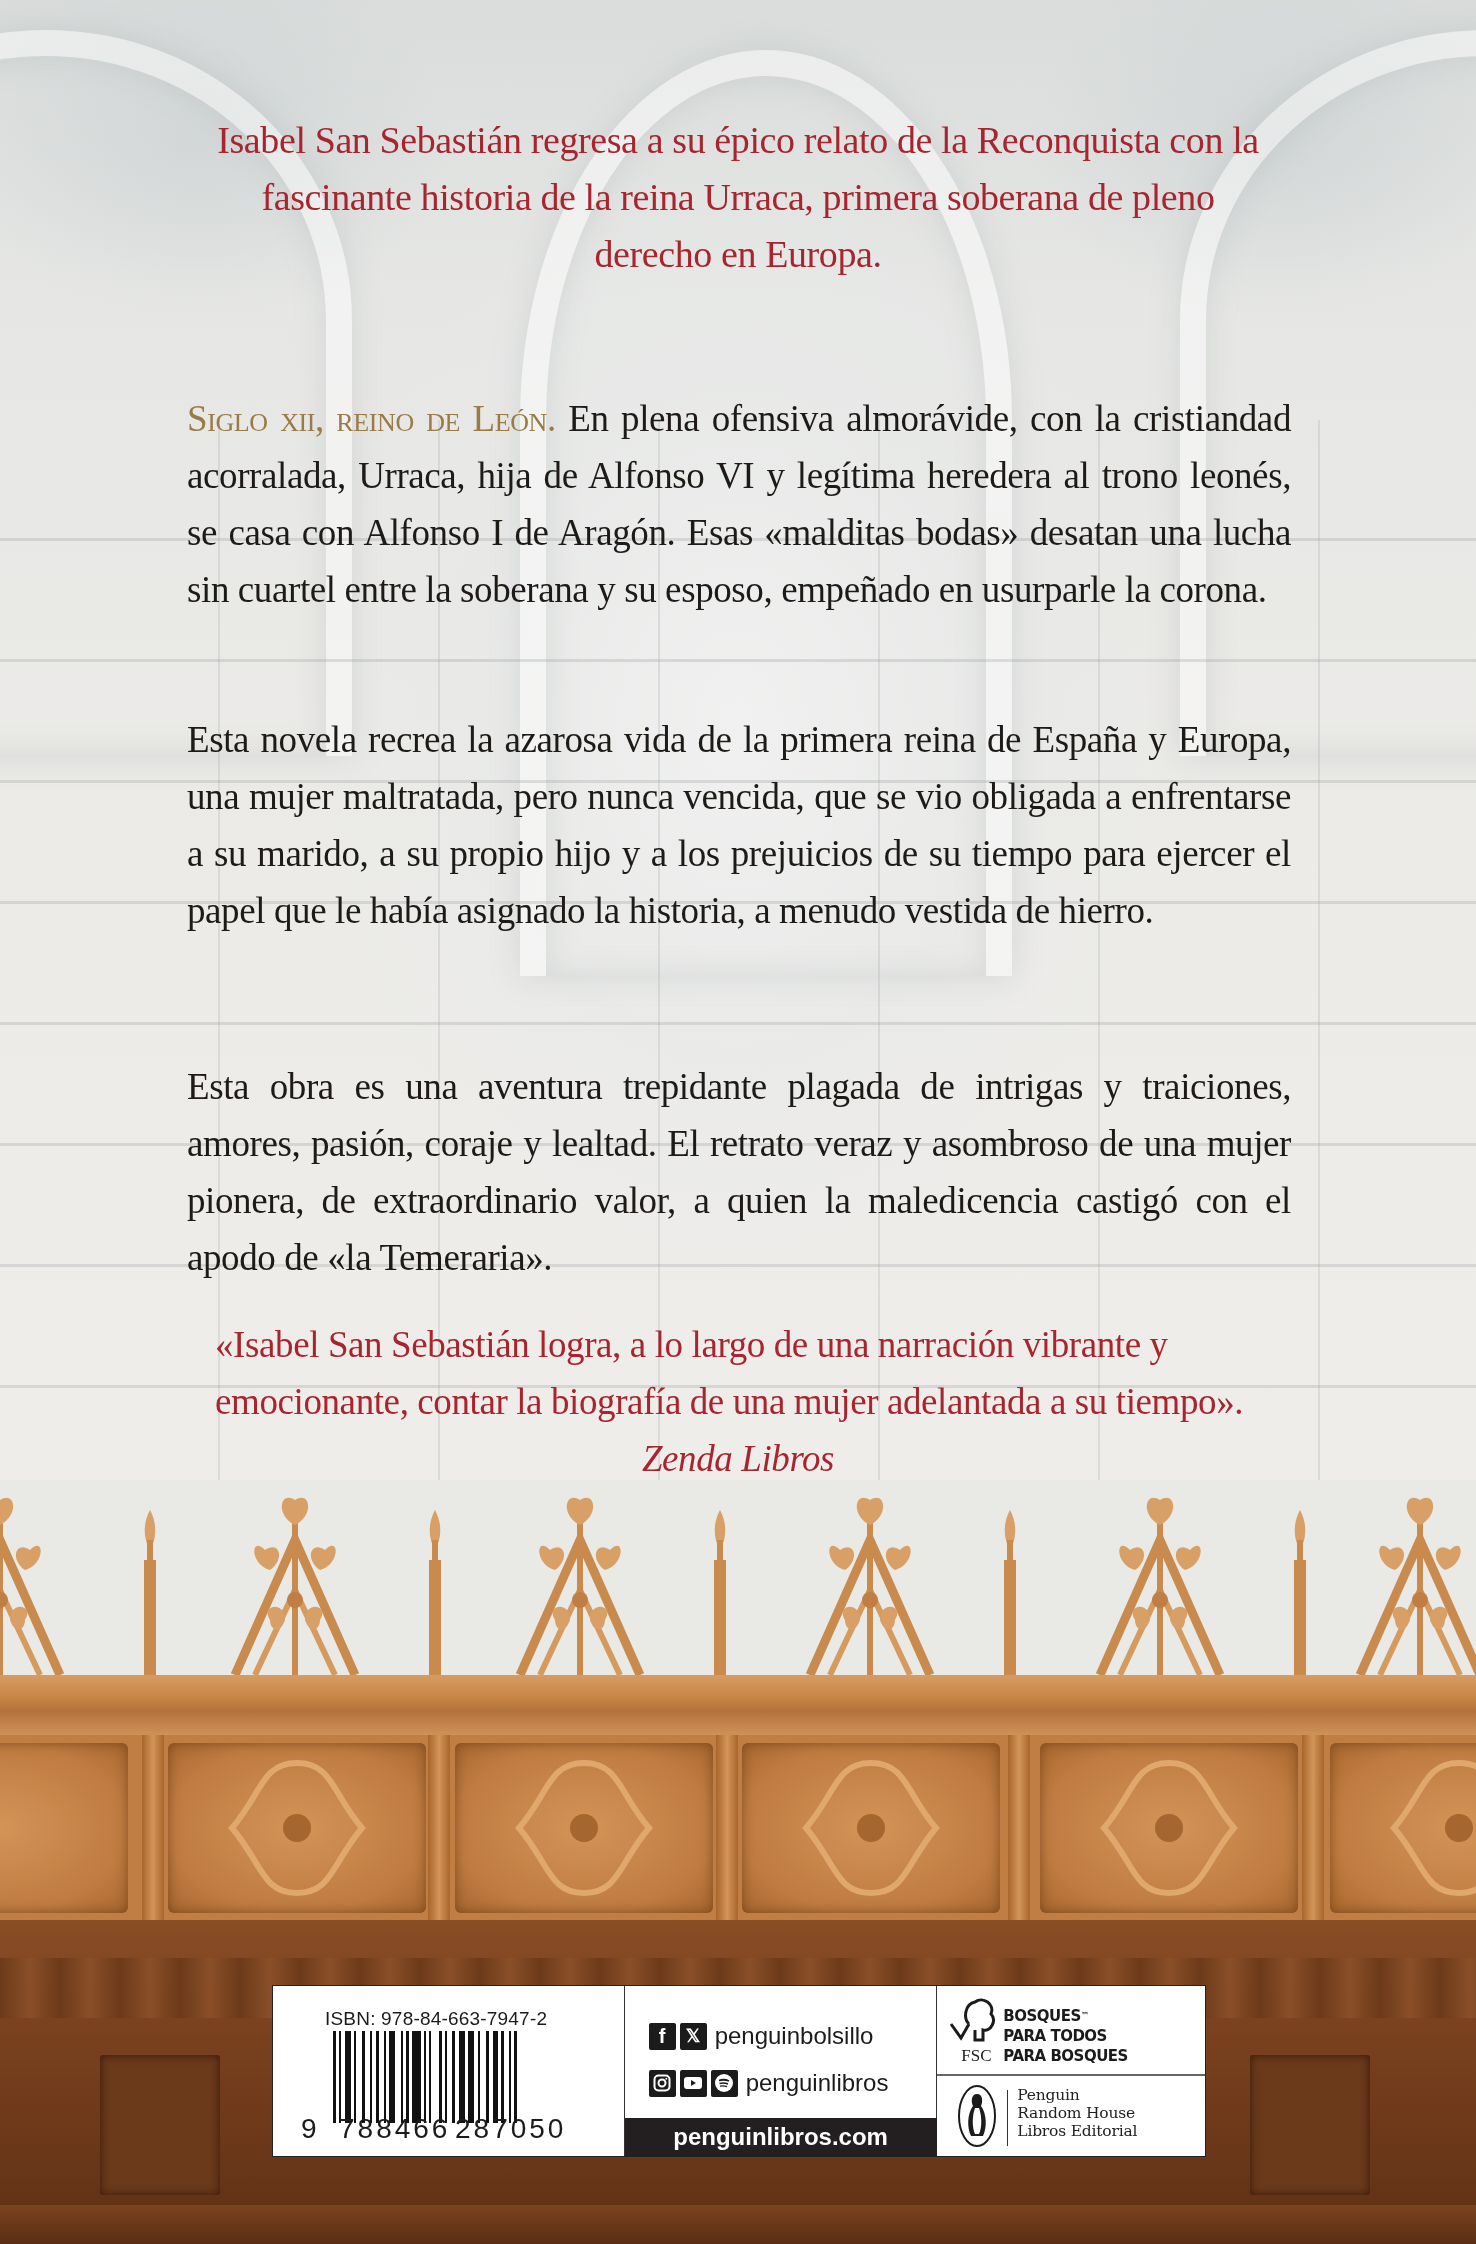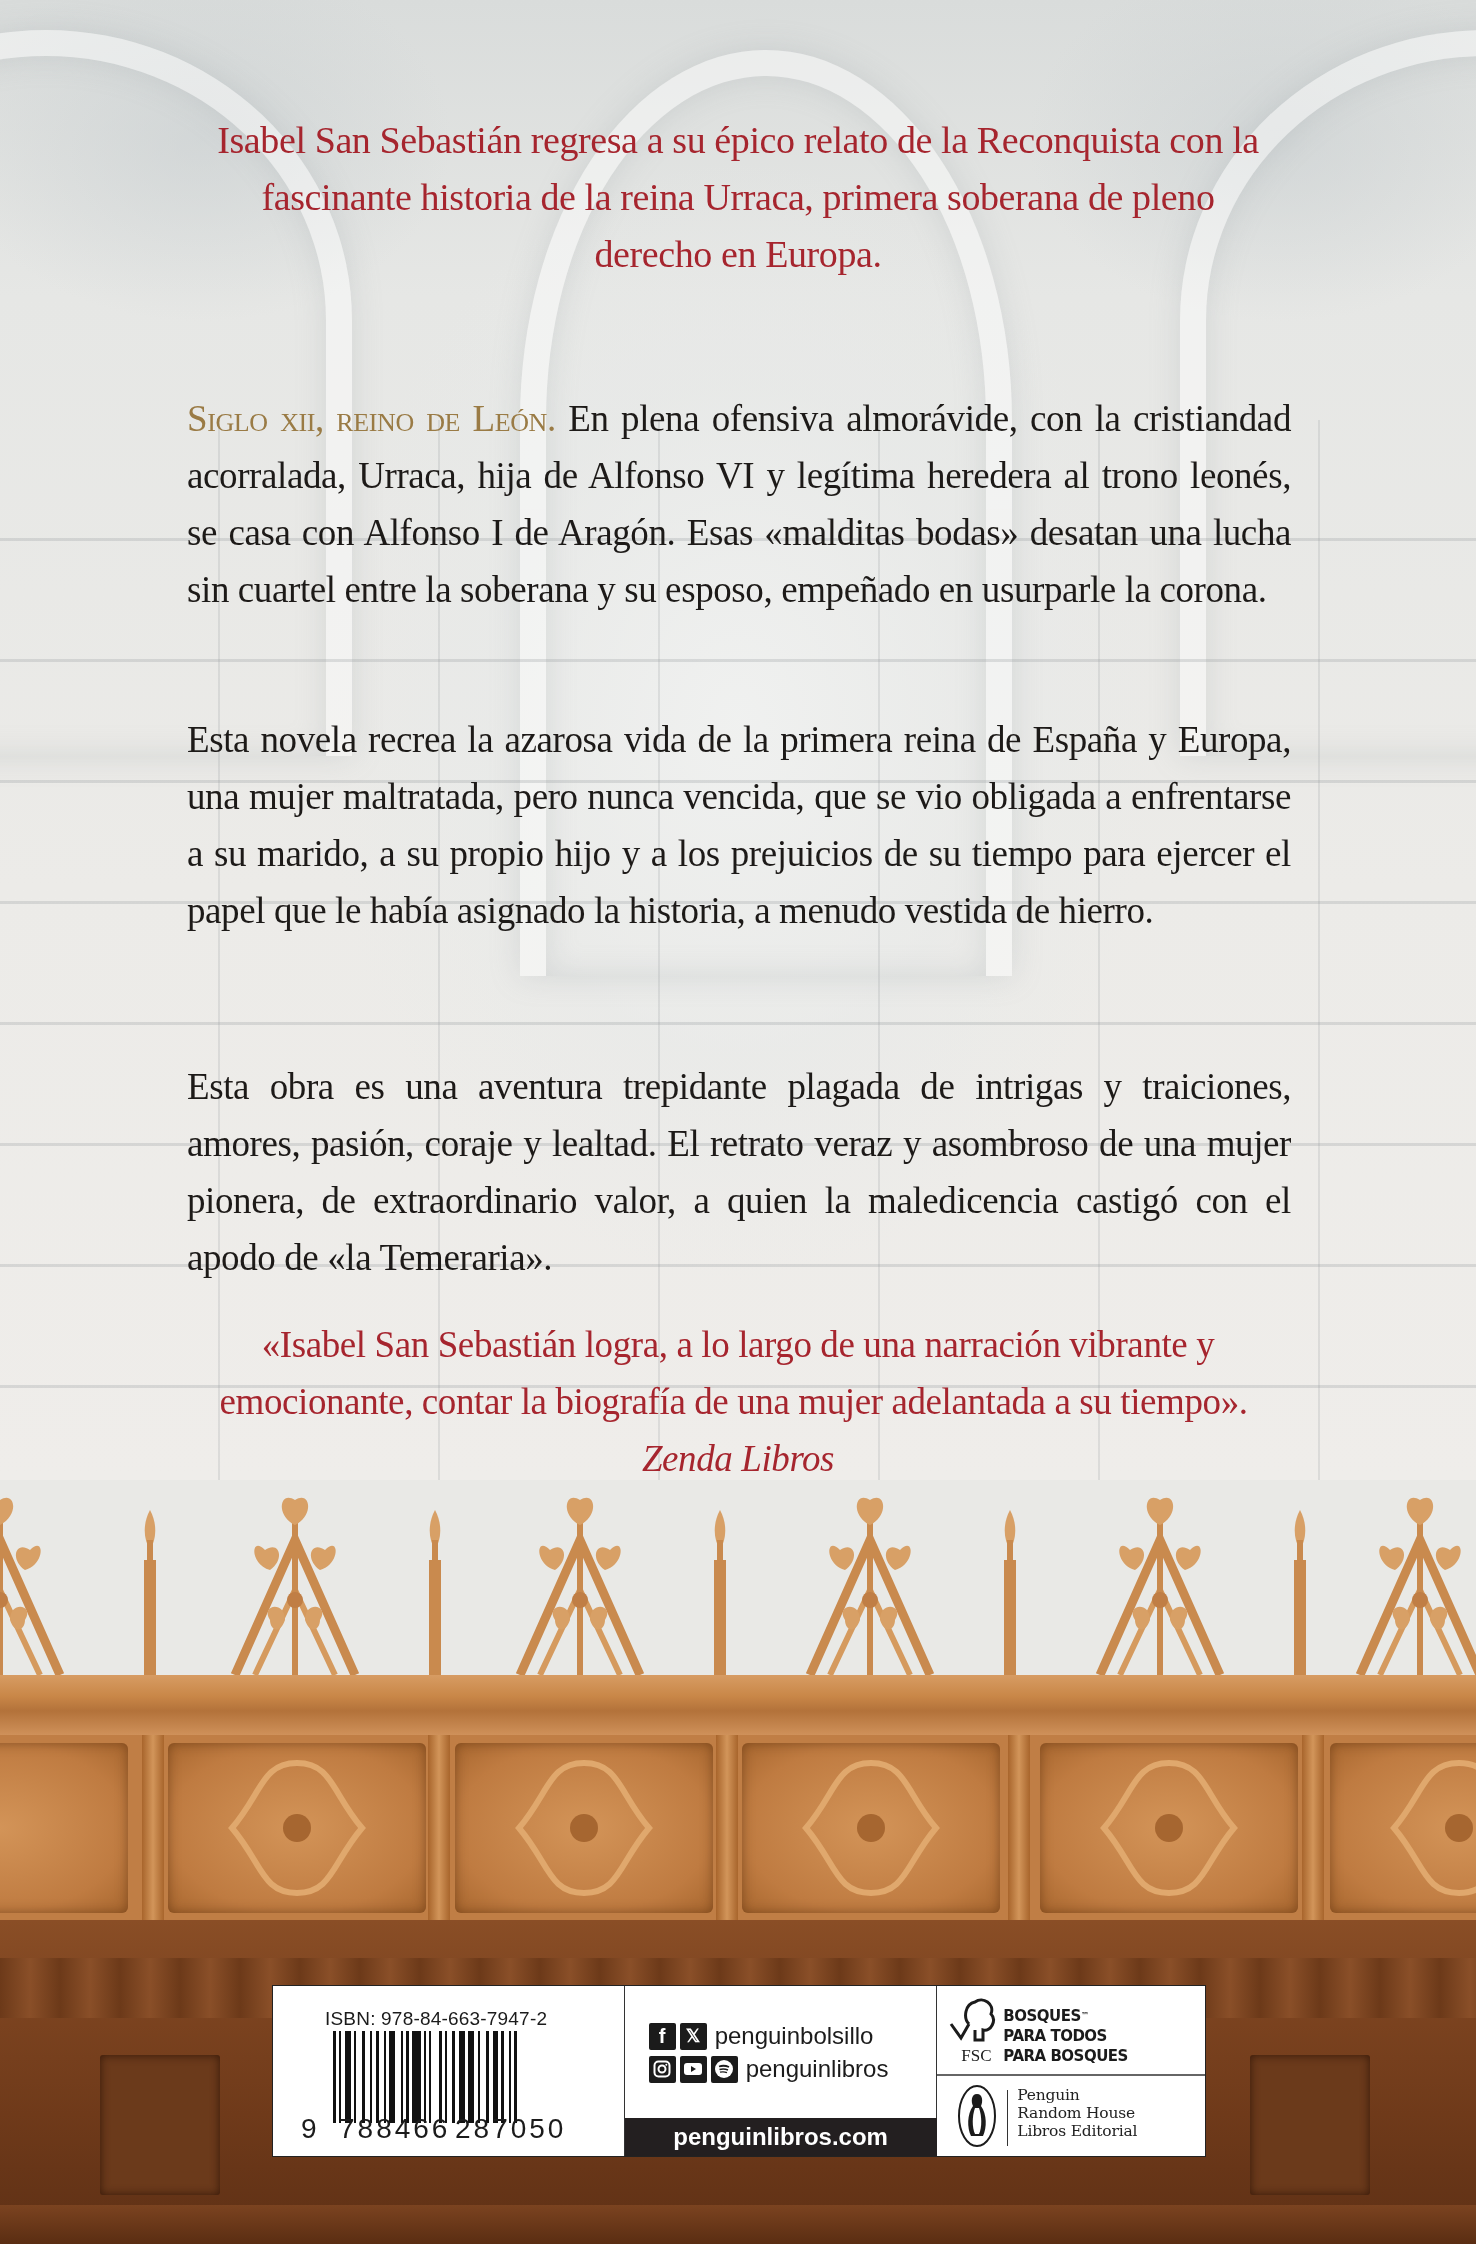--- a/index.html
+++ b/index.html
@@ -25,21 +25,21 @@
   .bricks-v {
     position:absolute; left:0; top:420px; width:1476px; height:1060px;
     background-image: repeating-linear-gradient(90deg, rgba(0,0,0,0) 0px, rgba(0,0,0,0) 218px, rgba(150,155,158,0.22) 218px, rgba(150,155,158,0.22) 220px);
   }
 
   .text { position:absolute; left:187px; width:1104px; font-family:"Liberation Serif", serif; font-size:37px; line-height:57px; color:#1d1a18; text-align:justify; text-align-last:left; letter-spacing:-0.4px; }
   .intro { top:112px; left:200px; width:1076px; color:#a6252e; text-align:center; text-align-last:center; font-size:38px; }
   .p1 { top:390px; }
   .p2 { top:711px; }
   .p3 { top:1058px; }
-  .quote { top:1316px; left:215px; width:1046px; color:#a6252e; text-align:center; text-align-last:center; }
+  .quote { top:1316px; left:215px; width:1046px; color:#a6252e; text-align:left; text-align-last:center; }
   .lead { color:#9a7b45; }
   .smallcaps { font-variant: small-caps; }
   .quote-source { font-style:italic; }
 
   
   .wood-ornament-zone { position:absolute; left:0; top:1480px; width:1476px; height:200px; }
   .rail { position:absolute; left:0; top:1675px; width:1476px; height:60px;
     background:linear-gradient(180deg,#d79c63 0%,#c98748 35%,#b3723a 60%,#cf915a 100%); }
   .panels { position:absolute; left:0; top:1735px; width:1476px; height:185px; background:#c07e45; }
   .panel { position:absolute; top:8px; height:170px; width:258px; background:radial-gradient(ellipse at 50% 50%, #d39458 0%, #bf7b41 70%, #a8672f 100%); border-radius:6px; box-shadow: inset 0 0 12px rgba(80,40,10,0.5); }
@@ -59,21 +59,21 @@
   .bars { position:absolute; left:60px; top:45px; height:92px; width:250px; display:flex; align-items:stretch; }
   .bar { background:#111; height:100%; }
   .gap { height:100%; }
   .ean { position:absolute; top:127px; font-size:28px; letter-spacing:3px; }
   .ean-first { left:28px; }
   .ean-left { left:66px; }
   .ean-right { left:182px; }
   .social-sec { width:312px; height:170px; position:relative; border-right:1px solid #333; }
   .social-row { position:absolute; left:24px; display:flex; align-items:center; gap:4px; }
   .social-row.r1 { top:36px; }
-  .social-row.r2 { top:69px; }
+  .social-row.r2 { top:83px; }
   .sicon { width:27px; height:27px; background:#1b1b1b; border-radius:2px; display:flex; align-items:center; justify-content:center; color:#fff; font-weight:bold; font-size:20px; }
   .handle { font-size:24px; margin-left:4px; color:#1b1b1b; }
   .site-bar { position:absolute; left:0; bottom:0; width:312px; height:38px; background:#231f20; color:#fff; font-weight:bold; font-size:24px; text-align:center; line-height:38px; }
   .logo-sec { width:268px; height:170px; position:relative; }
   .fsc { position:absolute; left:0; top:0; width:268px; height:88px; border-bottom:2px solid #666; }
   .fsc-text { position:absolute; left:66px; top:20px; font-family:"DejaVu Sans", sans-serif; font-weight:bold; font-size:15px; line-height:20px; letter-spacing:-0.5px; }
   .tm { font-size:8px; vertical-align:top; }
   .fsc-label { position:absolute; left:12px; top:60px; font-family:"Liberation Serif", serif; font-size:17px;margin-left:12px; }
   .prh { position:absolute; left:0; top:90px; width:268px; height:68px; }
   .prh-text { position:absolute; left:80px; top:10px; font-family:"DejaVu Serif", serif; font-size:15.5px; line-height:18px; color:#222; letter-spacing:-0.2px; }

